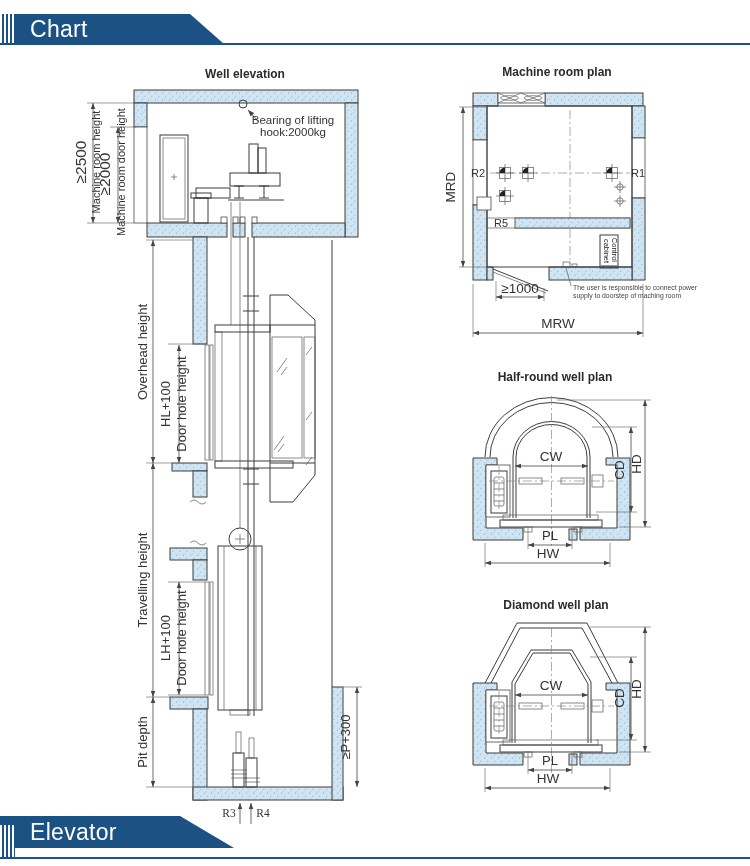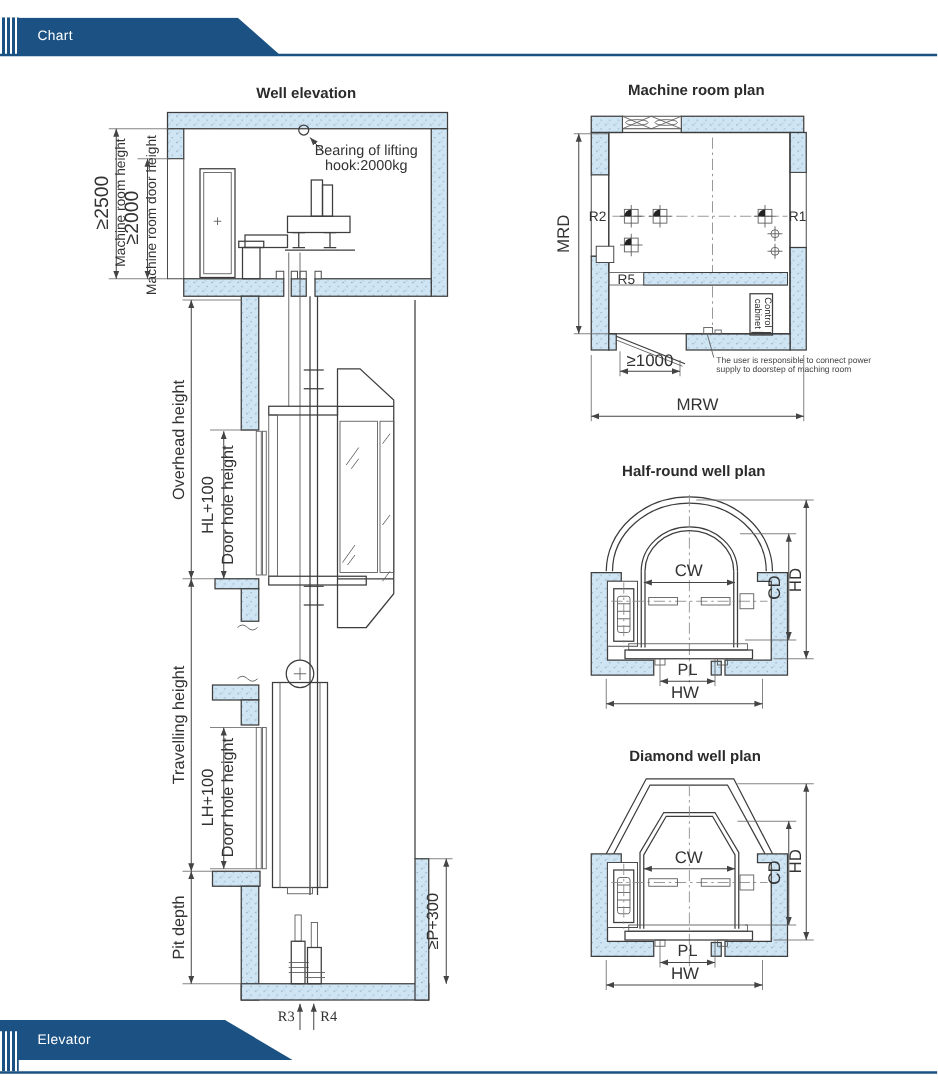--- a/index.html
+++ b/index.html
@@ -1,21 +1,21 @@
 <!DOCTYPE html>
 <html><head>
 <meta charset="utf-8">
 <style>
   html,body{margin:0;padding:0;background:#fff;}
   .page{position:relative;width:750px;height:866px;background:#fff;overflow:hidden;
         font-family:"Liberation Sans",sans-serif;}
   
   .banner{position:absolute;left:0;background:#1c5283;color:#fff;}
   .banner .btxt{position:absolute;left:30px;top:0;bottom:0;display:flex;align-items:center;
-        font-size:11px;letter-spacing:.3px;color:#fff;}
+        font-size:23px;letter-spacing:.3px;color:#fff;}
   .hdr{top:14px;width:224px;height:30px;-webkit-clip-path:polygon(0 0,190px 0,224px 30px,0 30px);
         clip-path:polygon(0 0,190px 0,224px 30px,0 30px);}
   .ftr{top:816px;width:234px;height:32px;-webkit-clip-path:polygon(0 0,180px 0,234px 32px,0 32px);
         clip-path:polygon(0 0,180px 0,234px 32px,0 32px);}
   .stripes{position:absolute;left:0;width:15px;
         background:repeating-linear-gradient(90deg,#ffffff 0 2px,#1c5283 2px 4px);}
   .st-h{top:14px;height:30px;}
   .st-f{top:825px;height:32px;}
   .rule{position:absolute;left:0;width:750px;height:2px;background:#1c5283;}
   .rule-h{top:43px;}

